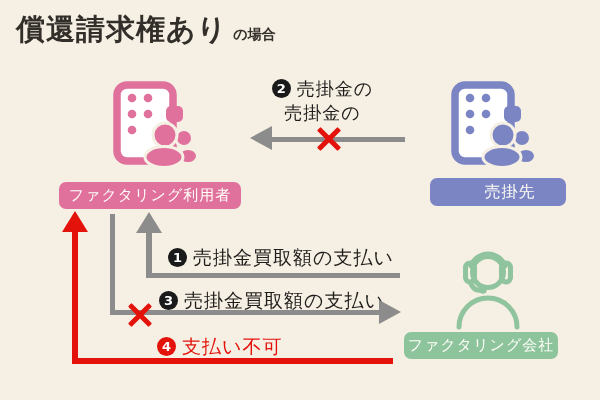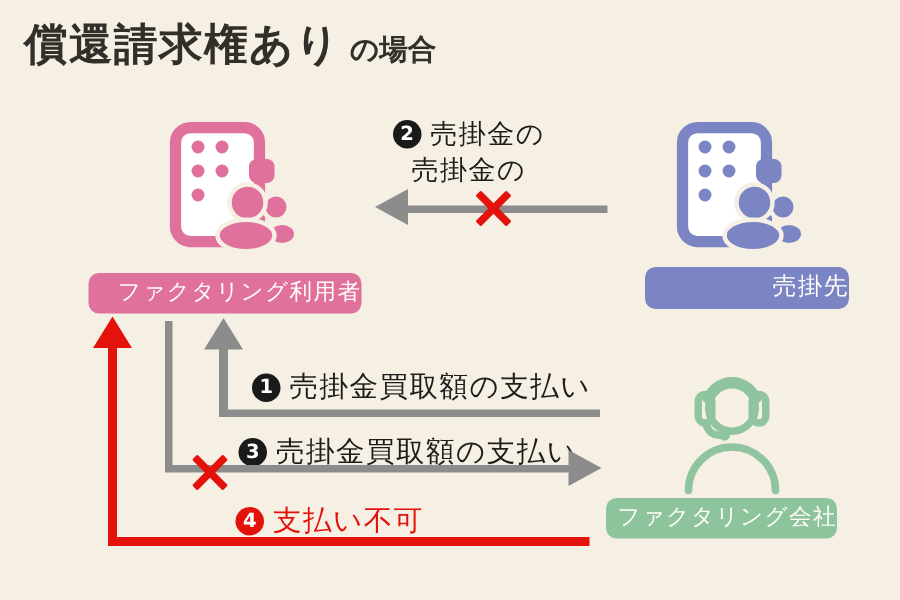--- a/index.html
+++ b/index.html
@@ -4,24 +4,24 @@
 <style>
   html,body { margin:0; padding:0; }
   body { font-family:"Liberation Serif","DejaVu Serif",serif; }
   .stage {
     position:relative; width:600px; height:400px;
     background:#f6f0e4; overflow:hidden;
   }
   
   .title { position:absolute; left:16px; top:10px; color:#322e29; white-space:nowrap; }
   .title-main { font-size:29px; font-weight:bold; letter-spacing:1px; }
-  .title-suffix { font-size:19px; font-weight:bold; margin-left:6px; }
+  .title-suffix { font-size:14px; font-weight:bold; margin-left:6px; }
   
   .entity-label {
-    position:absolute; color:#fffdf8; text-align:right;
+    position:absolute; color:#fffdf8; text-align:center;
     border-radius:7px; letter-spacing:1px; white-space:nowrap;
   }
   #label-user { left:59px; top:182px; width:182px; height:27px; line-height:27px; font-size:15px; background:#e0719c; }
   #label-customer { left:430px; top:178px; width:112px; height:28px; line-height:28px; font-size:16px; background:#7b85c3;padding-left:24px; }
   #label-company { left:404px; top:332px; width:154px; height:27px; line-height:27px; font-size:15px; background:#8ec49c; }
   
   .icon { position:absolute; }
   #icon-user { left:108px; top:78px; }
   #icon-customer { left:446px; top:78px; }
   #icon-company { left:452px; top:244px; }
@@ -56,21 +56,21 @@
   #f3-cross { left:128px; top:303px; }
   
   .flow-text { position:absolute; color:#1f1d1b; white-space:nowrap; letter-spacing:1px; }
   .badge {
     display:inline-block; width:19px; height:19px; border-radius:50%;
     background:#1a1a1a; color:#fff; text-align:center; line-height:19px;
     font-size:13px; font-weight:bold; vertical-align:2px; margin-right:6px;
     font-family:"DejaVu Sans",sans-serif; letter-spacing:0;
   }
   .badge.red { background:#e3120b; }
-  #f2-text { left:250px; top:78px; width:125px; text-align:center; font-size:18px; line-height:1.32; }
+  #f2-text { left:260px; top:78px; width:125px; text-align:center; font-size:18px; line-height:1.32; }
   #f1-text { left:168px; top:245px; font-size:19px; }
   #f3-text { left:159px; top:288px; font-size:19px; }
   #f4-text { left:157px; top:334px; font-size:19px; color:#e3120b; }
 </style>
 </head>
 <body>
 
 <div class="stage">
 
   <div class="title">

